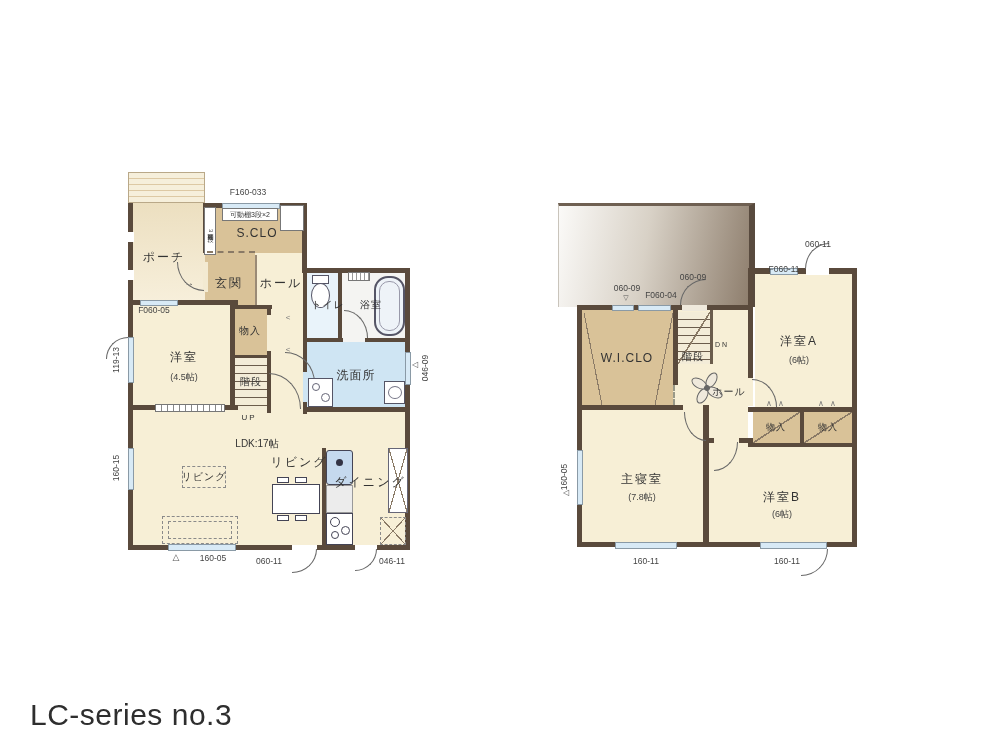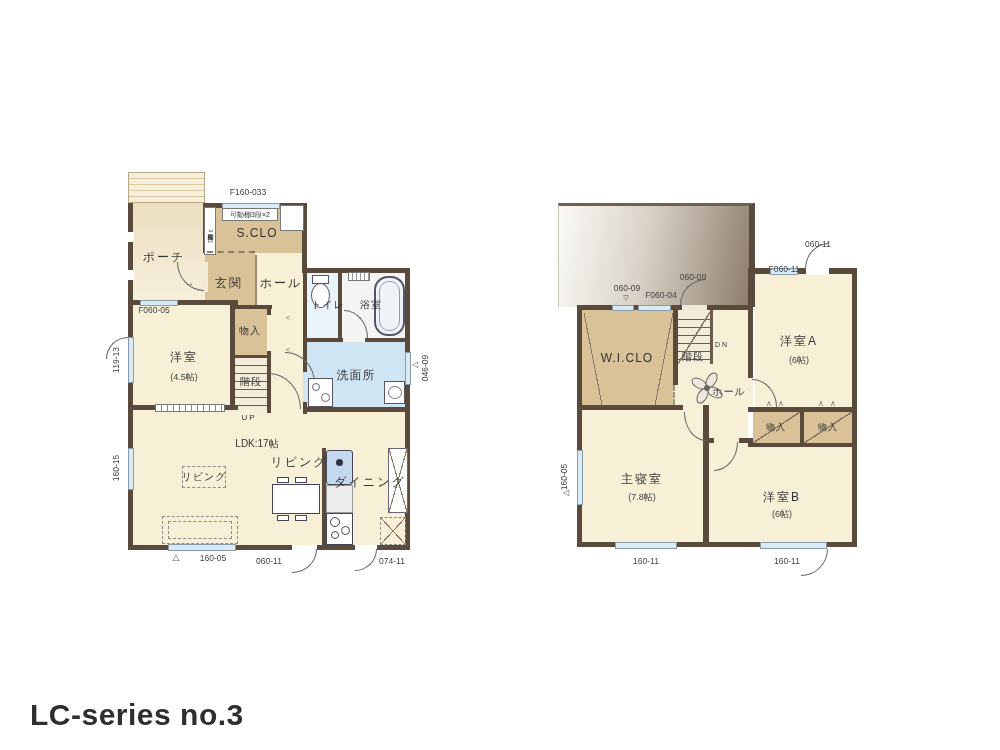--- a/index.html
+++ b/index.html
@@ -20,21 +20,21 @@
   .bl{border-bottom:1px solid #666;border-left:1px solid #666;border-bottom-left-radius:100% 100%}
   .br{border-bottom:1px solid #666;border-right:1px solid #666;border-bottom-right-radius:100% 100%}
   .steps{background:repeating-linear-gradient(180deg,#f3ecd8 0 7px,#6a5c4c 7px 8px)}
   .diag{background:linear-gradient(to bottom right,transparent 48.5%,#8a7a66 48.5%,#8a7a66 51.5%,transparent 51.5%)}
   .diagu{background:linear-gradient(to top right,transparent 48.5%,#8a7a66 48.5%,#8a7a66 51.5%,transparent 51.5%)}
   .dash{position:absolute;border:1.5px dashed #8a8a8a;box-sizing:border-box}
   .fix{position:absolute;border:1px solid #777;background:#fff;box-sizing:border-box;
        display:flex;align-items:center;justify-content:center}
   .note{font-size:7px;color:#333;letter-spacing:0;white-space:nowrap}
   .vtext{writing-mode:vertical-rl;font-size:6px;color:#333;letter-spacing:0}
-  .title{position:absolute;left:30px;top:698px;font-size:30px;font-weight:700;color:#2e2e2e;letter-spacing:.5px}
+  .title{position:absolute;left:30px;top:698px;font-size:30px;font-weight:400;color:#2e2e2e;letter-spacing:.5px}
 </style>
 </head>
 <body>
 
 <div id="stage">
 
   <div class="a" style="left:128px;top:172px;width:77px;height:31px;
        background:repeating-linear-gradient(180deg,#f6efdb 0 5px,#ddc9a4 5px 6px);border:1px solid #b9a888"></div>
 
   <div class="a" style="left:128px;top:203px;width:77px;height:99px;
@@ -169,21 +169,21 @@
   <div class="lbl f8" style="left:289px;top:317px;color:#777">&lt;</div>
   <div class="lbl f8" style="left:289px;top:349px;color:#777">&lt;</div>
 
   <div class="dim" style="left:248px;top:192px">F160-033</div>
   <div class="dim" style="left:154px;top:310px">F060-05</div>
   <div class="dim dimv" style="left:116px;top:360px">119-13</div>
   <div class="dim dimv" style="left:116px;top:468px">160-15</div>
   <div class="dim dimv" style="left:425px;top:368px">046-09</div>
   <div class="dim" style="left:213px;top:558px">160-05</div>
   <div class="dim" style="left:269px;top:561px">060-11</div>
-  <div class="dim" style="left:392px;top:561px">074-11</div>
+  <div class="dim" style="left:392px;top:561px">046-11</div>
   <div class="lbl f9" style="left:177px;top:557px;color:#555">△</div>
   <div class="lbl f8" style="left:416px;top:364px;color:#555">◁</div>
 
   <div class="a" style="left:558px;top:203px;width:197px;height:104px;
        background:linear-gradient(100deg,#fbfaf8 0%,#d8d1c6 45%,#8e7e6d 100%);
        border-top:3px solid #6f6052;border-right:6px solid #584a3e;border-left:1px solid #c9c4bb"></div>
 
   <div class="a" style="left:582px;top:310px;width:91px;height:95px;background:#d9c298"></div>
   <div class="a" style="left:678px;top:310px;width:70px;height:133px;background:#f7efd6"></div>
   <div class="a steps" style="left:678px;top:312px;width:32px;height:52px">

